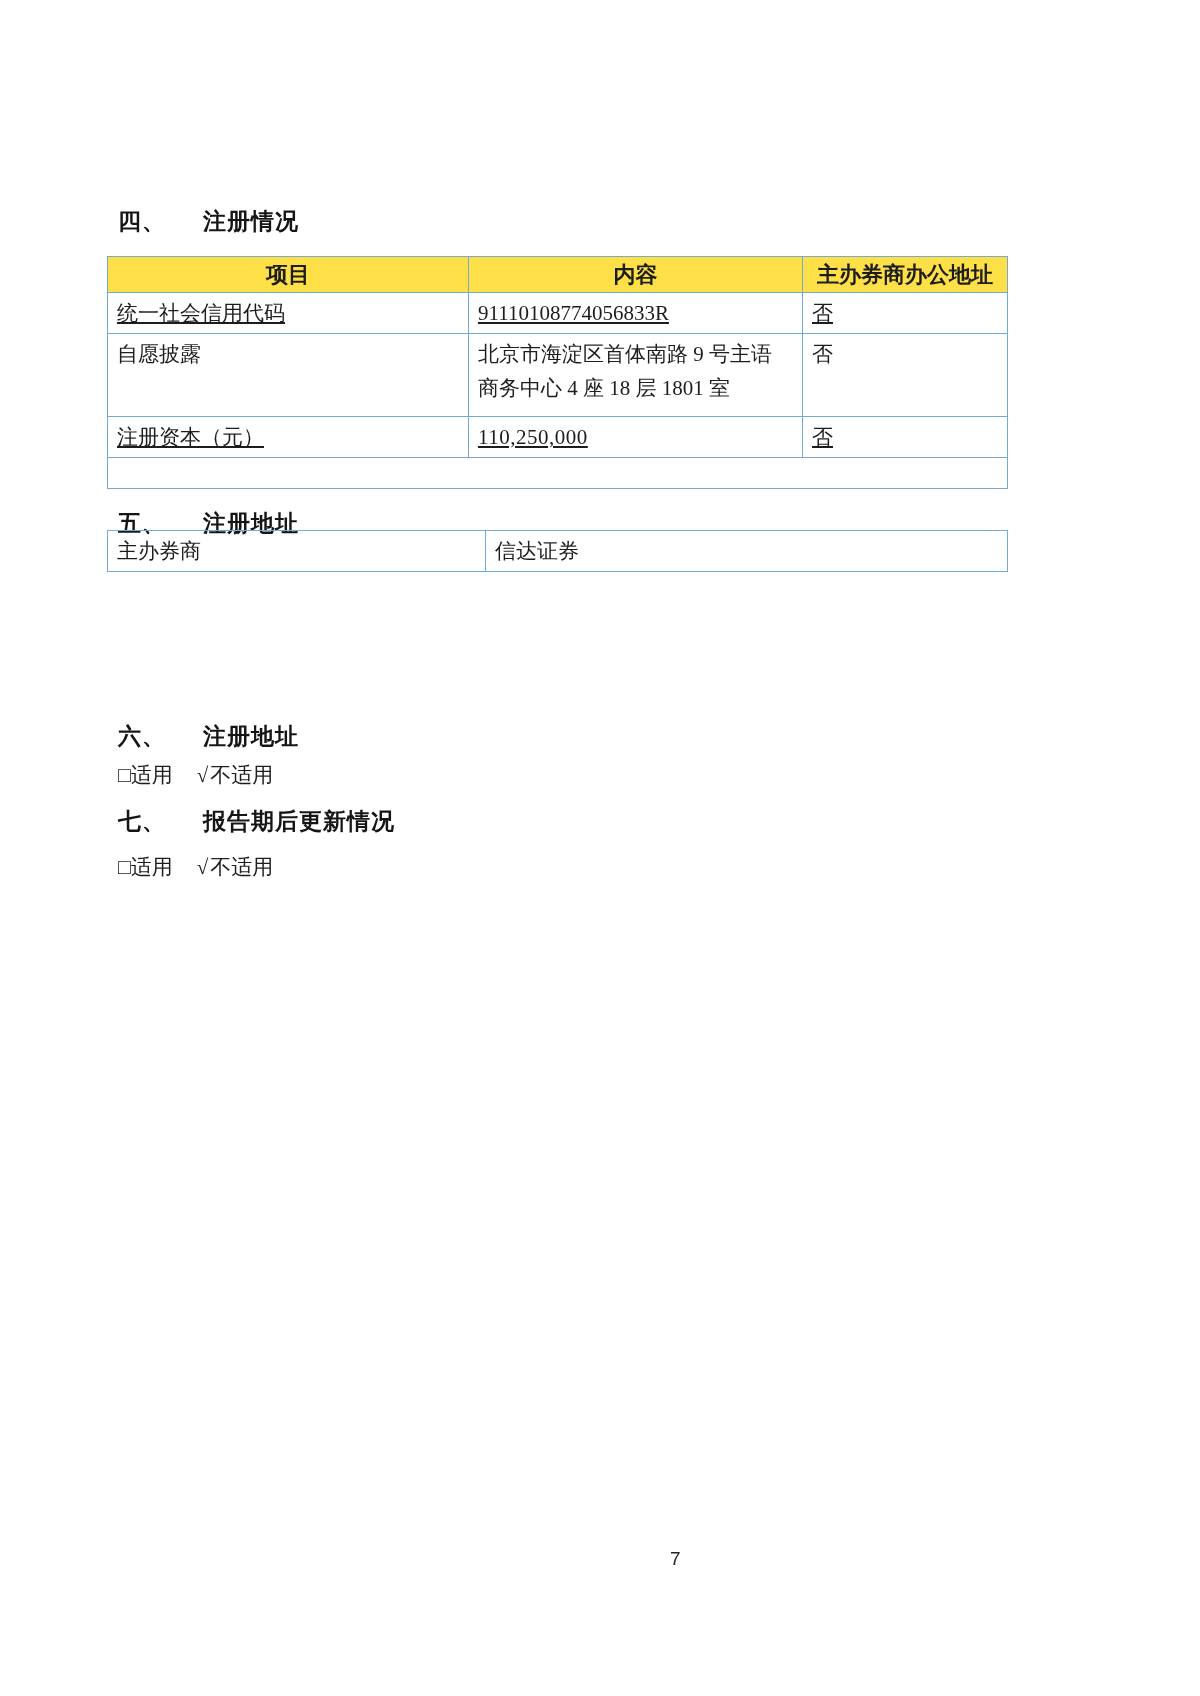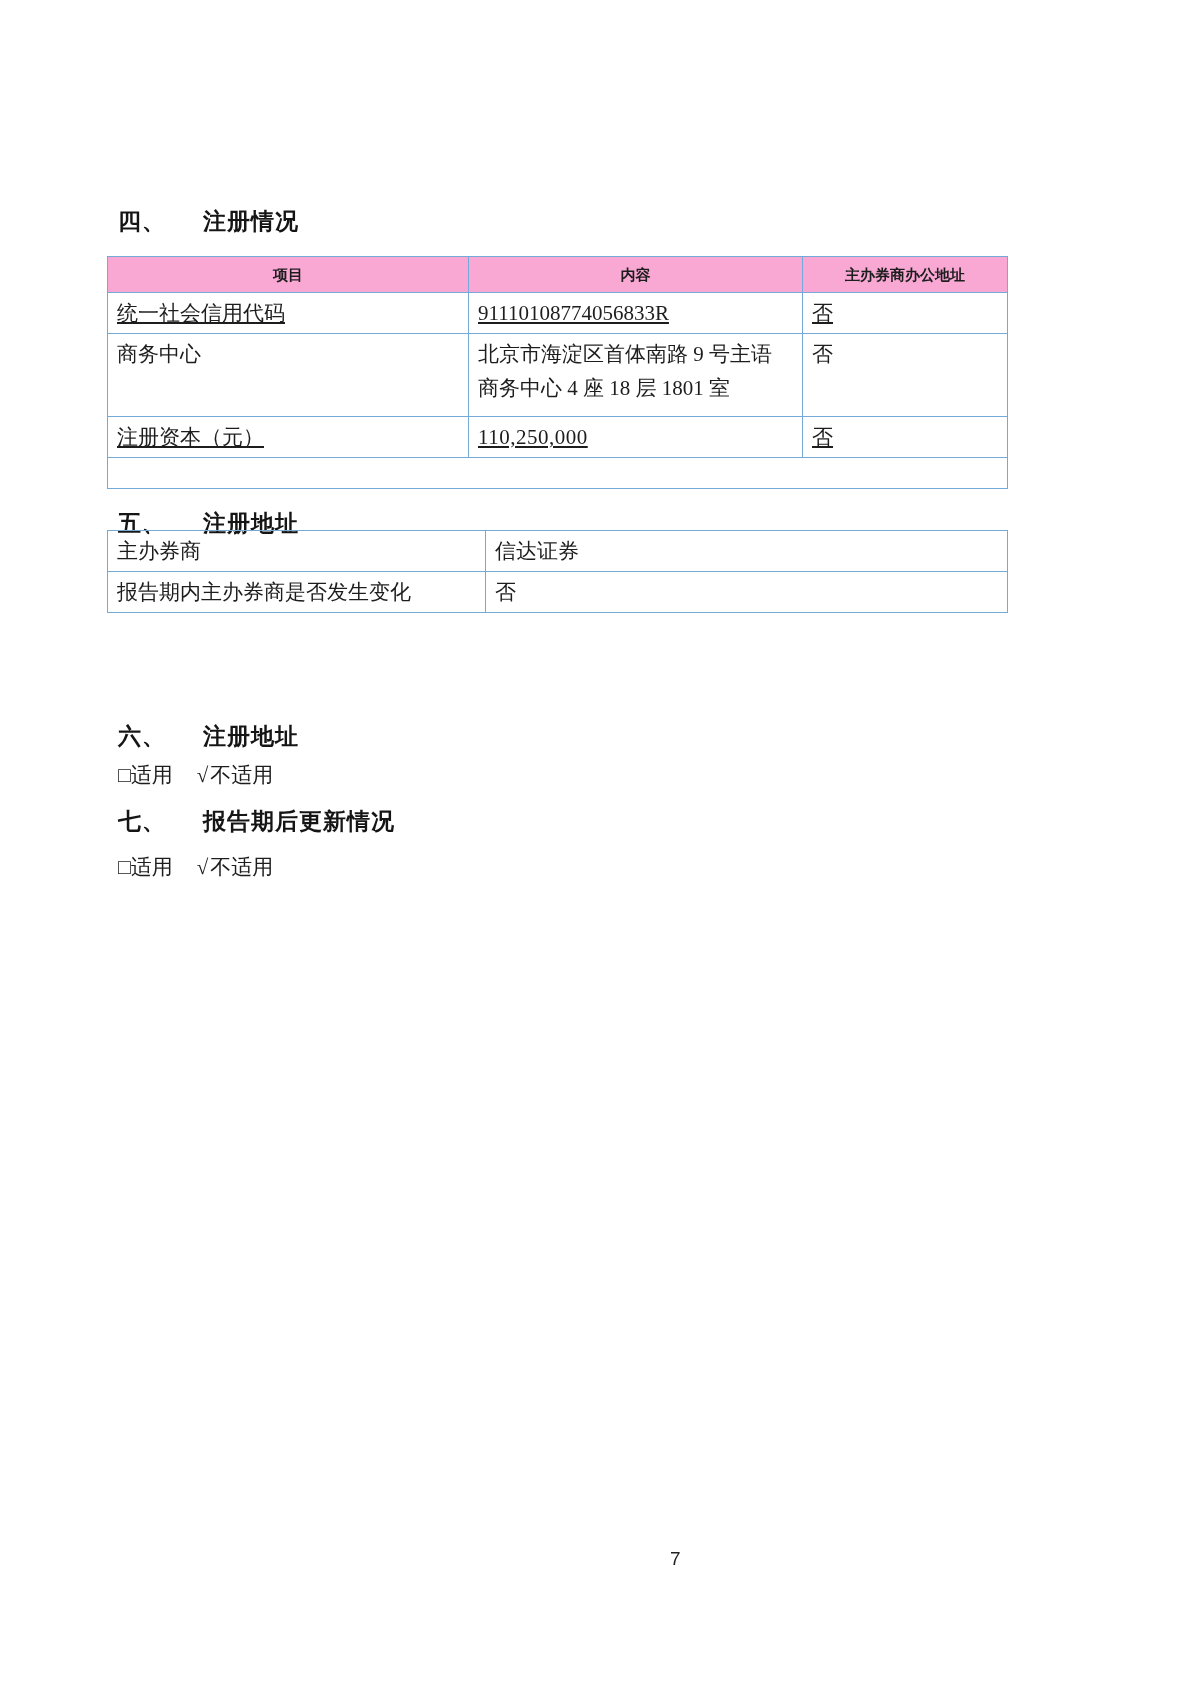--- a/index.html
+++ b/index.html
@@ -36,25 +36,25 @@
   table.doc-table td, table.doc-table th {
     border: 1.5px solid #74a9d8;
     vertical-align: top;
     padding: 3px 9px;
     line-height: 34px;
     font-weight: normal;
     text-align: left;
     overflow: hidden;
   }
   table.doc-table th {
-    background: #f9a8d4;
+    background: #fde047;
     text-align: center;
     font-weight: bold;
     font-family: "Liberation Sans", "DejaVu Sans", sans-serif;
-    font-size: 15px;
+    font-size: 22px;
     line-height: 29px;
     padding: 3px 4px;
     margin-left: 48px;
   }
   .t1 .h-row   { height: 35px; }
   .t1 .r1      { height: 34px; text-decoration: underline; }
   .t1 .r2      { height: 83px; }
   .t1 .r3      { height: 33px; text-decoration: underline; }
   .t1 .r-empty { height: 31px; }
   .t2 tr       { height: 31px; }
@@ -110,21 +110,21 @@
       <th>项目</th>
       <th>内容</th>
       <th>主办券商办公地址</th>
     </tr>
     <tr class="r1">
       <td>统一社会信用代码</td>
       <td>91110108774056833R</td>
       <td>否</td>
     </tr>
     <tr class="r2">
-      <td>商务中心</td>
+      <td>自愿披露</td>
       <td class="cell-multiline">北京市海淀区首体南路 9 号主语
 商务中心 4 座 18 层 1801 室</td>
       <td>否</td>
     </tr>
     <tr class="r3">
       <td>注册资本（元）</td>
       <td class="cell-num">110,250,000</td>
       <td>否</td>
     </tr>
     <tr class="r-empty">
@@ -140,24 +140,20 @@
 
   <table class="doc-table t2" id="table-intermediary">
     <colgroup>
         <col style="width:378px">
         <col style="width:522px">
       </colgroup>
     <tbody>
         <tr>
       <td>主办券商</td>
       <td>信达证券</td>
-    </tr>
-    <tr>
-      <td>报告期内主办券商是否发生变化</td>
-      <td>否</td>
     </tr>
   </tbody>
     </table>
 
   <div class="section-heading" id="heading-six">
     <span class="sec-num">六、</span>
     <span class="sec-title">注册地址</span>
   </div>
 
   <div class="apply-line" id="apply-six">

